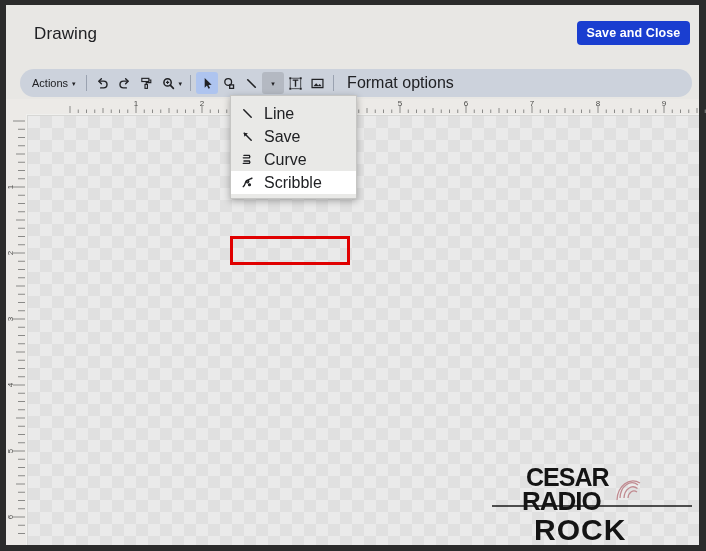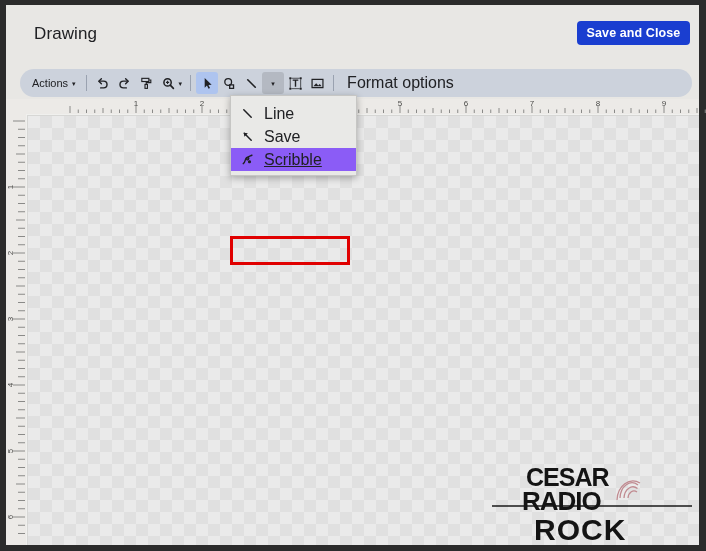--- a/index.html
+++ b/index.html
@@ -184,21 +184,21 @@
     color: #202124;
   }
   .menu-item .mi-icon {
     width: 18px;
     display: flex;
     align-items: center;
     justify-content: flex-start;
     color: #202124;
   }
   .menu-item .mi-label { margin-left: 5px; white-space: nowrap; }
-  .menu-item.highlighted { background: #8b5cf6; text-decoration: underline; }
+  .menu-item.highlighted { background: #ffffff; }
 
   #scribble-highlight-box {
     position: absolute;
     left: 224px;
     top: 231px;
     width: 120px;
     height: 29px;
     border: 3px solid #e00000;
     z-index: 60;
     pointer-events: none;
@@ -521,20 +521,29 @@
         <svg width="13" height="13" viewBox="0 0 14 14">
           <path d="M11 11 L3.5 3.5" stroke="#202124" stroke-width="1.6" stroke-linecap="round"></path>
           <path d="M3 3 L7.4 3.6 L3.6 7.4 Z" fill="#202124"></path>
         </svg>
       </span>
       <span class="mi-label">Save</span>
     </div>
 
 
 
+    <div class="menu-item">
+      <span class="mi-icon">
+        <svg width="13" height="13" viewBox="0 0 14 14">
+          <path d="M2.5 5.2 H9 a2 2 0 0 0 0 -2.6 H3.2" stroke="#202124" stroke-width="1.5" fill="none" stroke-linecap="round"></path>
+          <path d="M2.5 11.2 H9 a2 2 0 0 0 0 -2.6 H3.2" stroke="#202124" stroke-width="1.5" fill="none" stroke-linecap="round"></path>
+        </svg>
+      </span>
+      <span class="mi-label">Curve</span>
+    </div>
 
 
     <div class="menu-item highlighted">
       <span class="mi-icon">
         <svg width="13" height="13" viewBox="0 0 14 14">
           <path d="M2.4 11.5 C5 10 4 6.5 6 5 C7.6 3.8 9 5.4 8 6.8 C7 8.2 5.4 7 6.6 5.4 C8 3.6 10.6 3.2 11.8 2.3" stroke="#202124" stroke-width="1.5" fill="none" stroke-linecap="round"></path>
           <path d="M10.3 8.2 a1.7 1.7 0 1 0 0.1 0.1 Z" fill="#202124"></path>
         </svg>
       </span>
       <span class="mi-label">Scribble</span>

